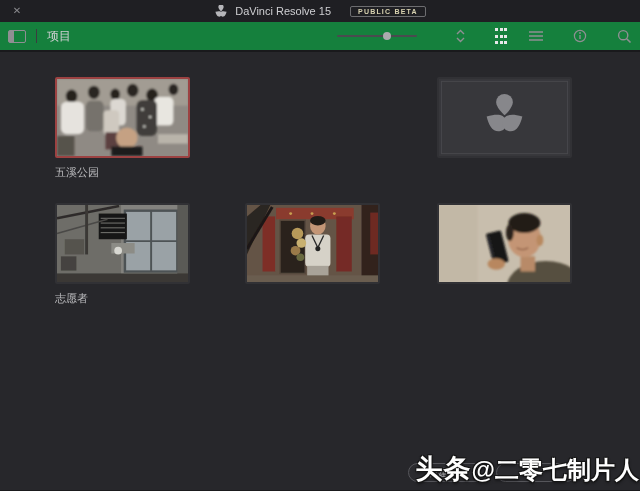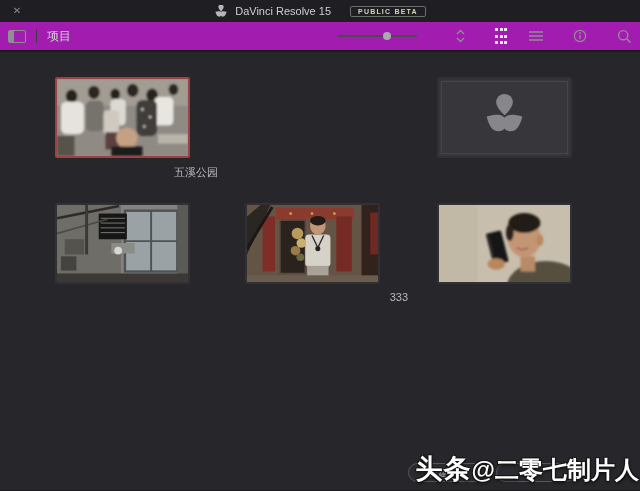--- a/index.html
+++ b/index.html
@@ -22,21 +22,21 @@
   }
   .title-group { display:flex; align-items:center; gap:7px; }
   .app-title { color:#cfcfd2; font-size:11px; }
   .badge {
     margin-left:12px; border:1px solid #6d6d70; border-radius:2px;
     padding:1px 7px; font-size:7px; font-weight:bold; letter-spacing:1.2px;
     color:#d8d2b0;
   }
   
   .toolbar {
-    height:30px; background:#a21caf; border-bottom:2px solid #19191c;
+    height:30px; background:#15803d; border-bottom:2px solid #19191c;
     display:flex; align-items:center; padding:0 7px 0 8px;
   }
   .sidebar-toggle {
     width:18px; height:13px; border:1.5px solid #8f8f93; border-radius:2px;
     position:relative;
   }
   .sidebar-toggle::before {
     content:""; position:absolute; left:0; top:0; bottom:0; width:5px;
     background:#8f8f93;
   }
@@ -50,21 +50,21 @@
   }
   .slider-knob {
     position:absolute; top:3px; width:8px; height:8px; border-radius:50%;
     background:#ababae; margin-left:-4px;
   }
   .tb-icon { display:flex; align-items:center; justify-content:center; width:18px; height:18px; }
   .grid-icon { display:grid; grid-template-columns:repeat(3,3px); grid-gap:1.5px; width:auto; }
   .grid-icon i { width:3px; height:3px; background:#e8e8ea; } .ml20 { margin-left:20px; } .ml26 { margin-left:26px; }
   
   .main { position:relative; width:640px; height:437px; background:#27272b; }
-  .card { position:absolute; width:163px; text-align:right; }
+  .card { position:absolute; width:163px; text-align:left; }
   .thumb {
     width:135px; height:81px; border:2px solid transparent; border-radius:2px;
     overflow:hidden; background:#313135;
   }
   .card.selected .thumb { border-color:#9c4242; }
   .thumb svg { display:block; width:100%; height:100%; }
   .proj-name { margin-top:7px; font-size:11px; color:#b9b9bc; }
   
   .pill-btn {
     position:absolute; height:19px; width:80px; border:1px solid #56565b;
@@ -239,20 +239,21 @@
             <line x1="0" y1="30" x2="52" y2="15" stroke="#4a4846" stroke-width="1.6"></line>
             <rect x="29" y="0" width="3" height="52" fill="#3a3836"></rect>
             <rect x="8" y="36" width="20" height="16" fill="#55534e"></rect>
             <rect x="4" y="54" width="16" height="15" fill="#454340"></rect>
             <rect x="56" y="40" width="24" height="11" fill="#8c8c86"></rect>
             <circle cx="63" cy="48" r="4" fill="#d8d8d2"></circle>
             <rect x="0" y="72" width="135" height="9" fill="#3a3835"></rect>
           </g>
         </svg>
       </div>
+      <div class="proj-name">志愿者</div>
     </div>
 
     <div class="card" style="left:245px; top:151px;">
       <div class="thumb">
         <svg viewBox="0 0 135 81" preserveAspectRatio="none">
           <defs>
               <filter id="b3">
                 <feGaussianBlur stdDeviation="0.8"></feGaussianBlur>
               </filter>
             </defs>
@@ -277,21 +278,20 @@
             <circle cx="73" cy="46" r="2.6" fill="#222222"></circle>
             <rect x="62" y="64" width="22" height="17" fill="#a8a298"></rect>
             <circle cx="52" cy="30" r="6" fill="#b89a5a"></circle>
             <circle cx="56" cy="40" r="5" fill="#c8b070"></circle>
             <circle cx="50" cy="48" r="5" fill="#9a7a4a"></circle>
             <circle cx="55" cy="55" r="4" fill="#6a6a40"></circle>
             <rect x="0" y="74" width="135" height="7" fill="#6a5d50"></rect>
           </g>
         </svg>
       </div>
-      <div class="proj-name">333</div>
     </div>
 
     <div class="card" style="left:437px; top:151px;">
       <div class="thumb">
         <svg viewBox="0 0 135 81" preserveAspectRatio="none">
           <defs>
               <filter id="b4">
                 <feGaussianBlur stdDeviation="0.9"></feGaussianBlur>
               </filter>
             </defs>

